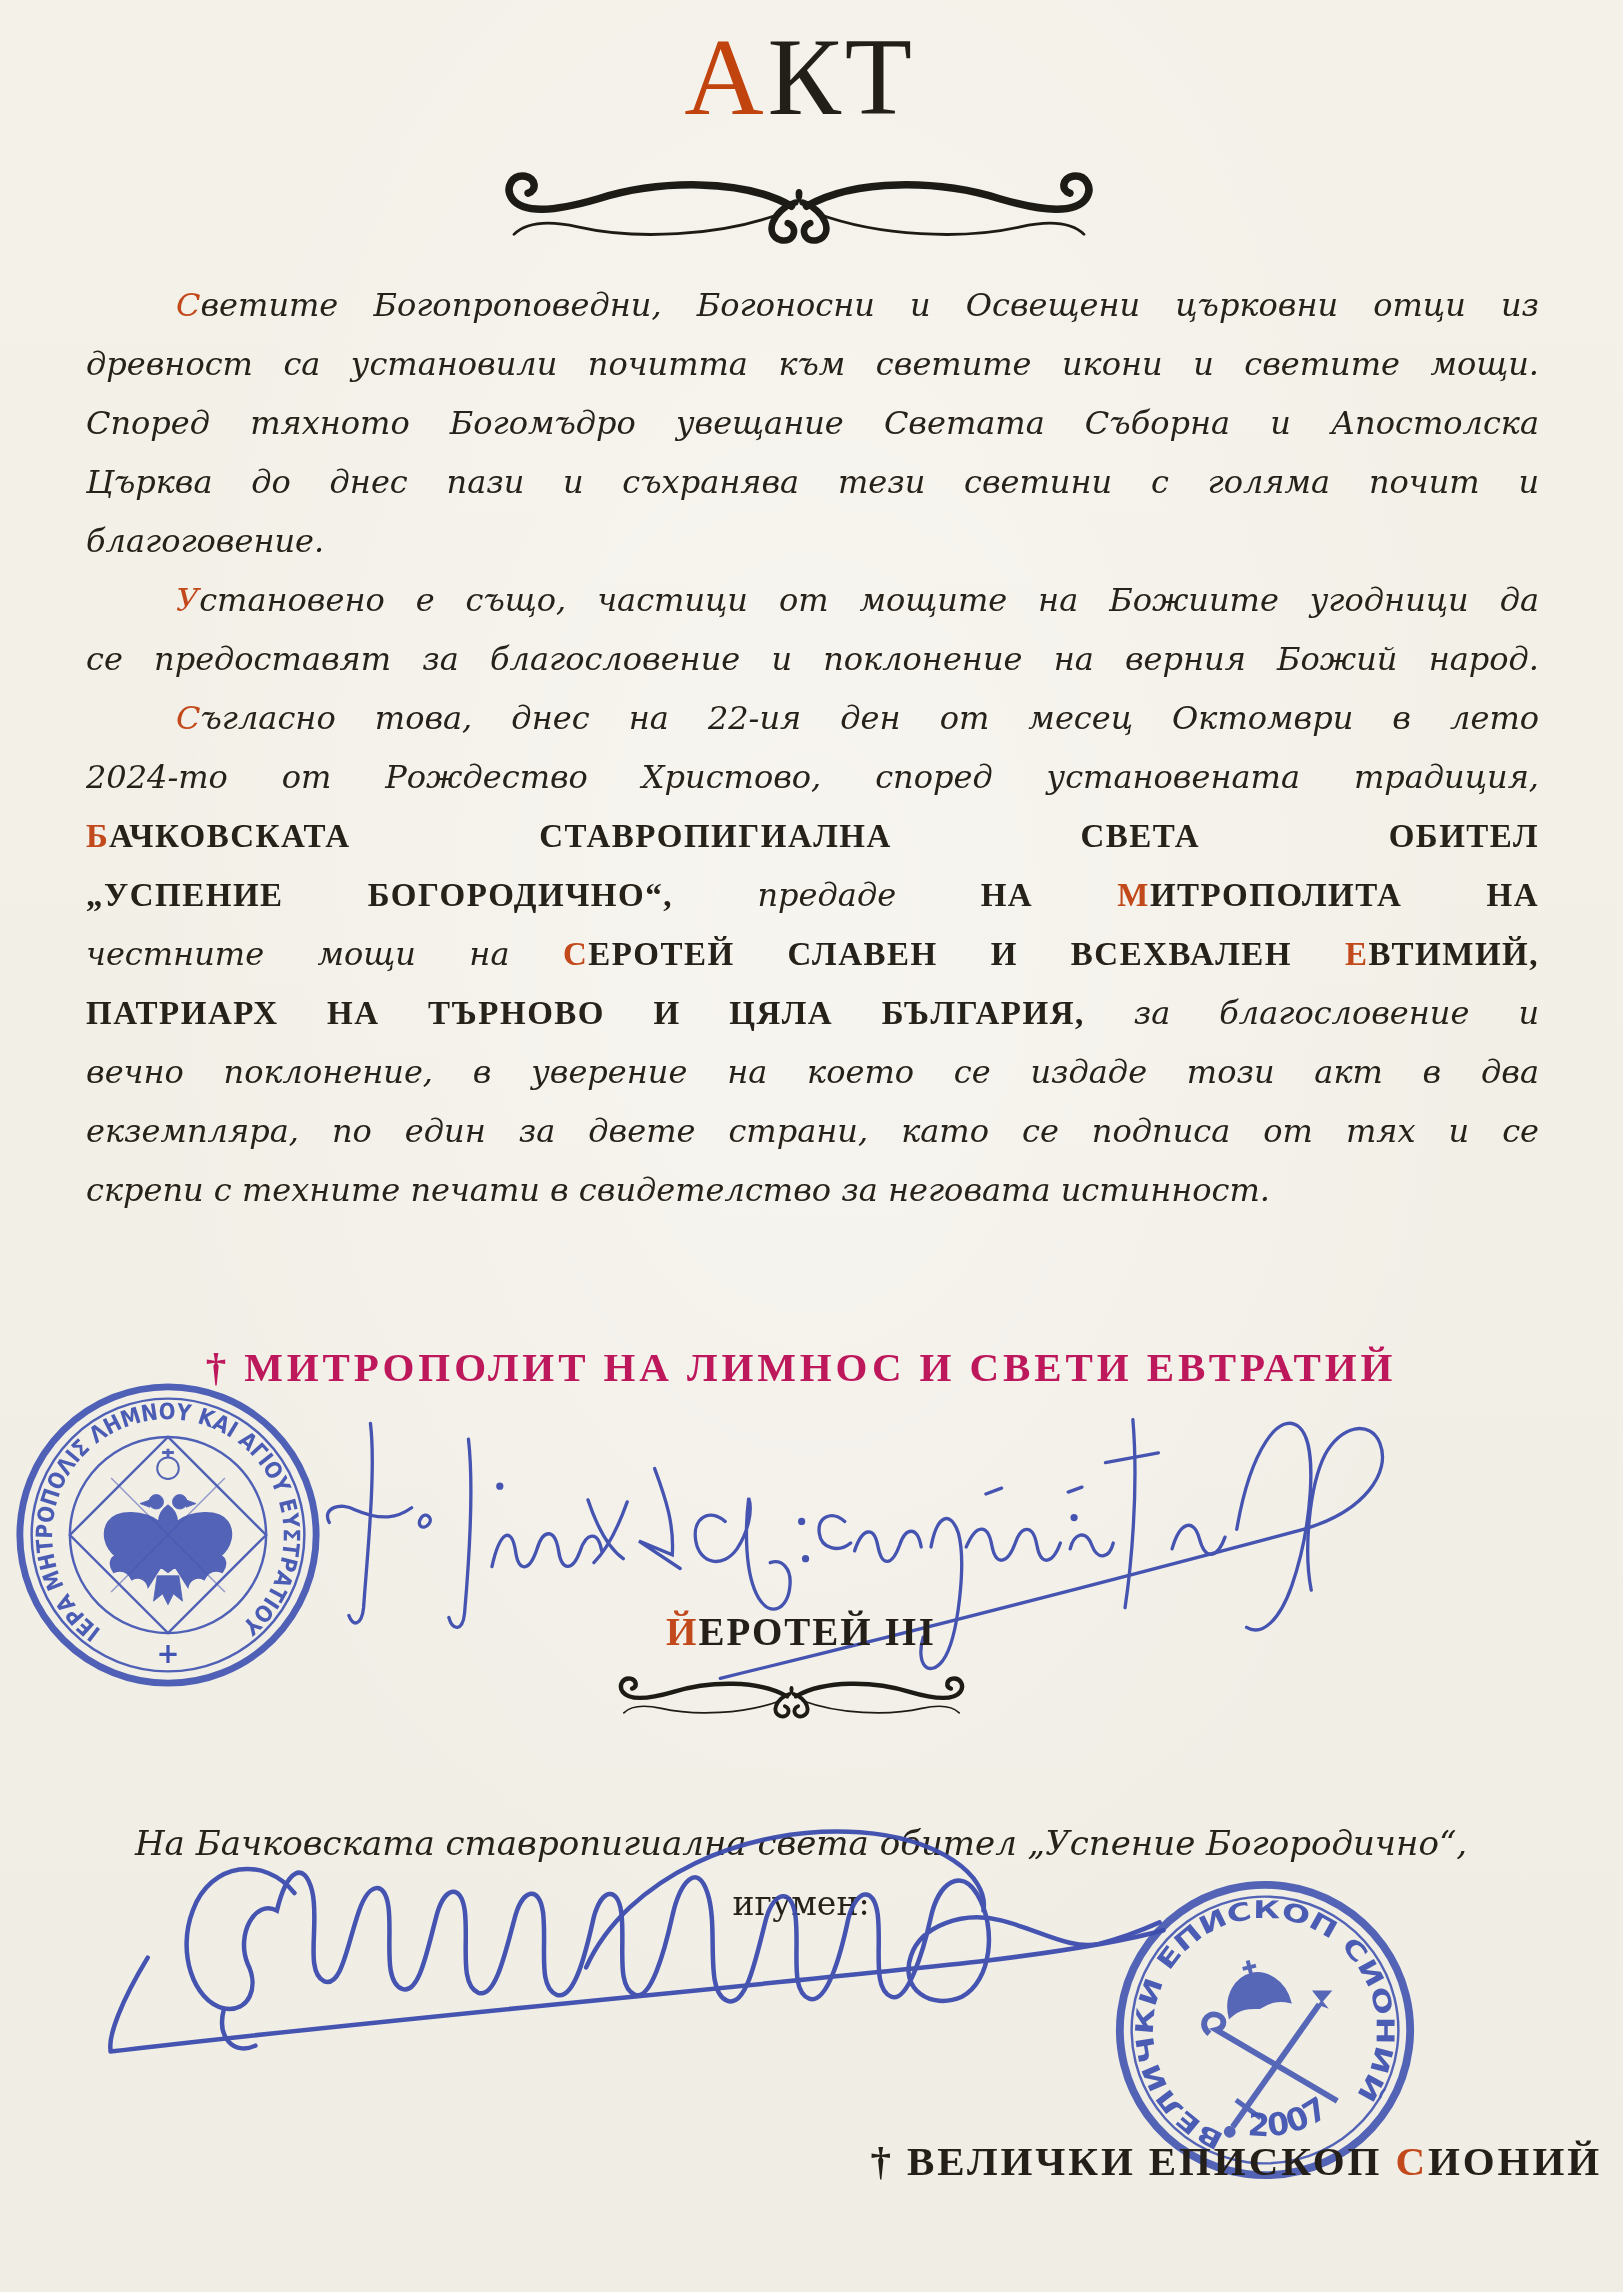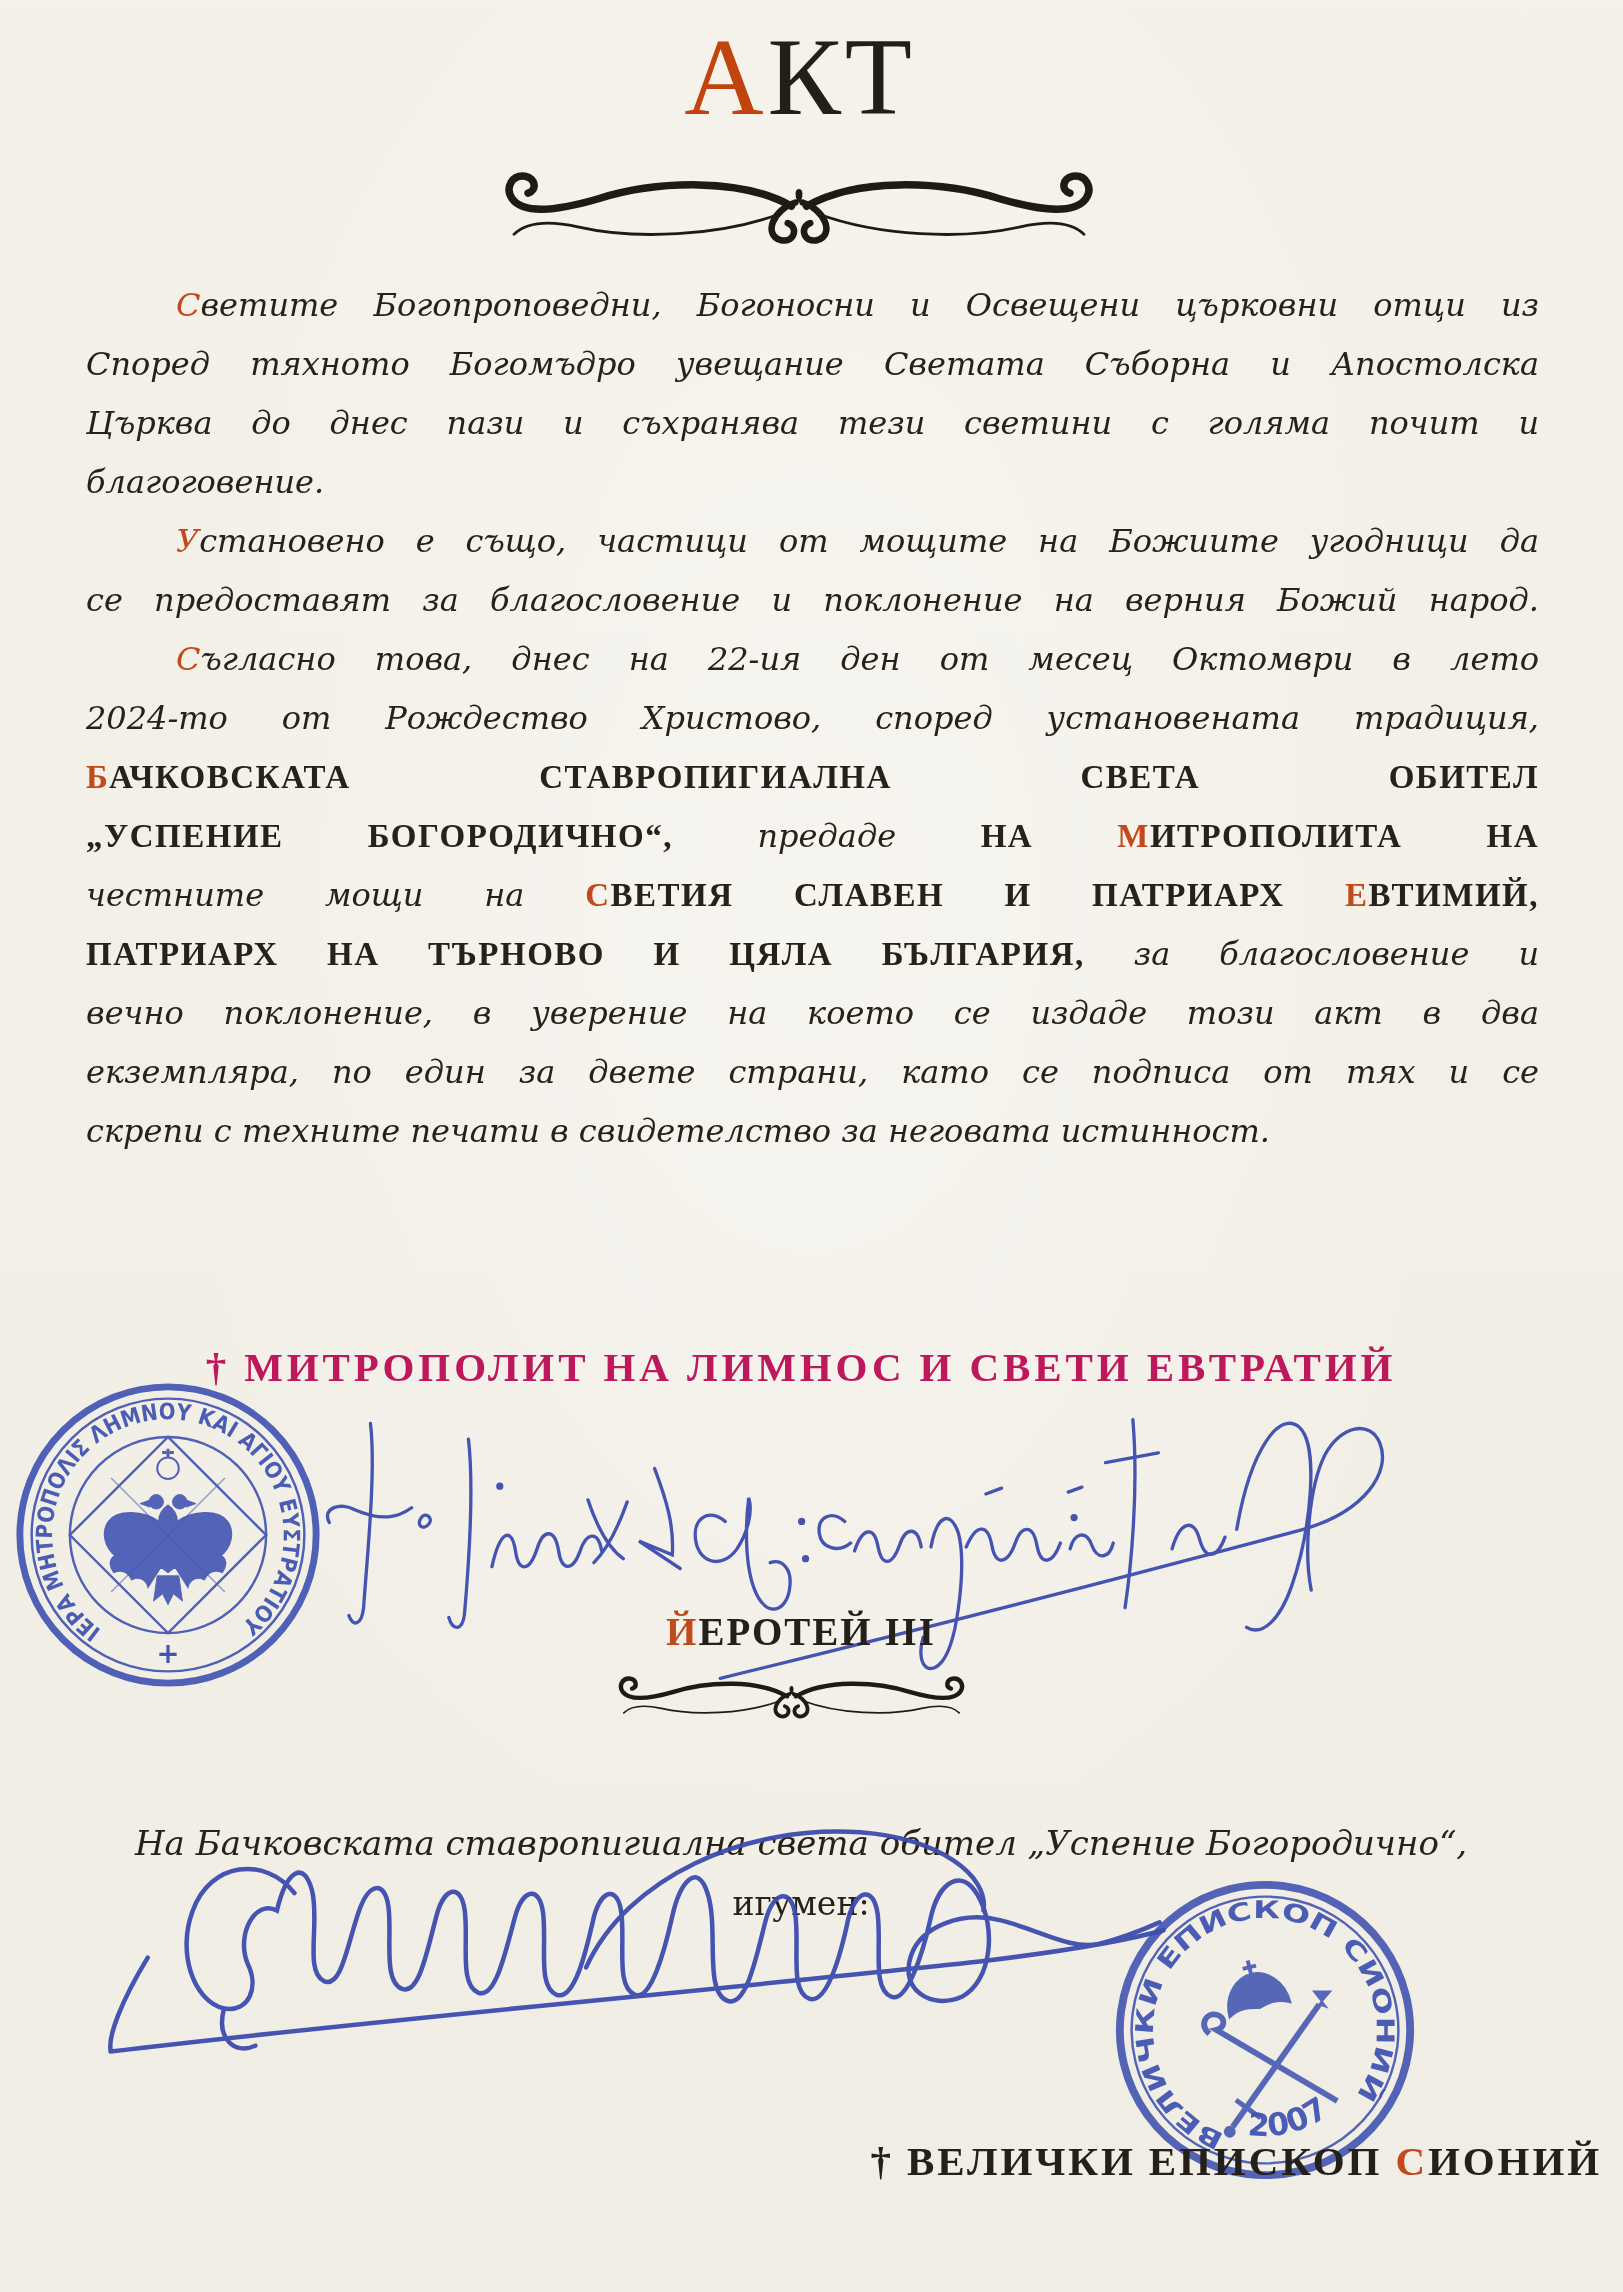--- a/index.html
+++ b/index.html
@@ -54,30 +54,31 @@
     <path stroke-width="8" d="M 8,-4 C 60,-34 150,-32 214,-12 C 262,2 294,4 306,-12 C 314,-24 306,-38 292,-36 C 281,-34 279,-21 289,-18"></path>
     <path stroke-width="3" d="M 20,4 C 85,28 175,32 236,18 C 272,10 292,14 304,26"></path>
     <path stroke-width="7" d="M -4,-8 C -28,0 -38,26 -20,32 C -5,36 0,18 -12,14"></path>
     <path stroke-width="7" d="M 4,-8 C 28,0 38,26 20,32 C 5,36 0,18 12,14"></path>
     <path stroke-width="4" d="M 0,-10 C -6,-24 6,-24 0,-10"></path>
   </g>
 </svg>
 
 <div class="abs" id="body-text">
     <div class="line ind jl"><span class="scr red">С</span><span class="scr">ветите Богопроповедни, Богоносни и Освещени църковни отци из</span></div>
+    <div class="line jl"><span class="scr">древност са установили почитта към светите икони и светите мощи.</span></div>
     <div class="line jl"><span class="scr">Според тяхното Богомъдро увещание Светата Съборна и Апостолска</span></div>
     <div class="line jl"><span class="scr">Църква до днес пази и съхранява тези светини с голяма почит и</span></div>
     <div class="line"><span class="scr">благоговение.</span></div>
     <div class="line ind jl"><span class="scr red">У</span><span class="scr">становено е също, частици от мощите на Божиите угодници да</span></div>
     <div class="line jl"><span class="scr">се предоставят за благословение и поклонение на верния Божий народ.</span></div>
     <div class="line ind jl"><span class="scr red">С</span><span class="scr">ъгласно това, днес на 22-ия ден от месец Октомври в лето</span></div>
     <div class="line jl"><span class="scr">2024-то от Рождество Христово, според установената традиция,</span></div>
     <div class="line jl"><span class="cap red">Б</span><span class="cap">АЧКОВСКАТА СТАВРОПИГИАЛНА СВЕТА ОБИТЕЛ</span></div>
     <div class="line jl"><span class="cap">„УСПЕНИЕ БОГОРОДИЧНО“,</span><span class="scr"> предаде </span><span class="cap">НА </span><span class="cap red">М</span><span class="cap">ИТРОПОЛИТА НА</span></div>
-    <div class="line jl"><span class="scr">честните мощи на </span><span class="cap red">С</span><span class="cap">ВЕТИЯ СЛАВЕН И ПАТРИАРХ </span><span class="cap red">Е</span><span class="cap">ВТИМИЙ,</span></div>
+    <div class="line jl"><span class="scr">честните мощи на </span><span class="cap red">С</span><span class="cap">ЕРОТЕЙ СЛАВЕН И ВСЕХВАЛЕН </span><span class="cap red">Е</span><span class="cap">ВТИМИЙ,</span></div>
     <div class="line jl"><span class="cap">ПАТРИАРХ НА ТЪРНОВО И ЦЯЛА БЪЛГАРИЯ,</span><span class="scr"> за благословение и</span></div>
     <div class="line jl"><span class="scr">вечно поклонение, в уверение на което се издаде този акт в два</span></div>
     <div class="line jl"><span class="scr">екземпляра, по един за двете страни, като се подписа от тях и се</span></div>
     <div class="line"><span class="scr">скрепи с техните печати в свидетелство за неговата истинност.</span></div>
   </div>
 
 <div class="abs center-line" id="met-heading">† МИТРОПОЛИТ НА ЛИМНОС И СВЕТИ ЕВТРАТИЙ</div>
 
 <svg class="abs" style="left:12.7px;top:1380px;" width="310" height="310" viewBox="0 0 316 316">
   <g stroke="#4255b2" fill="none" opacity="0.92">

